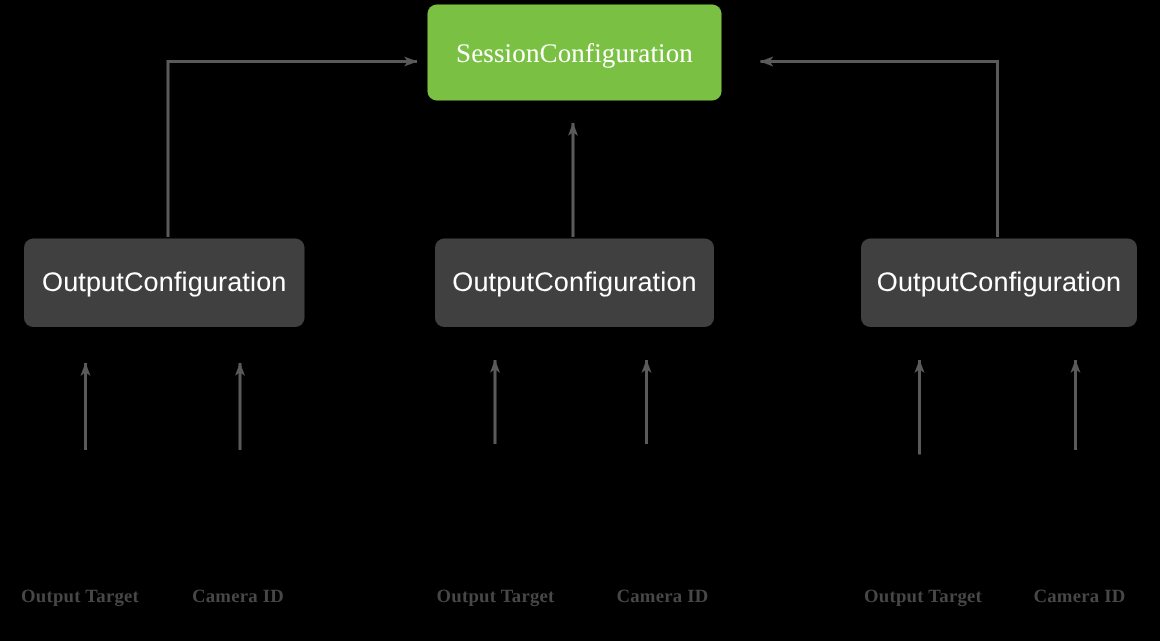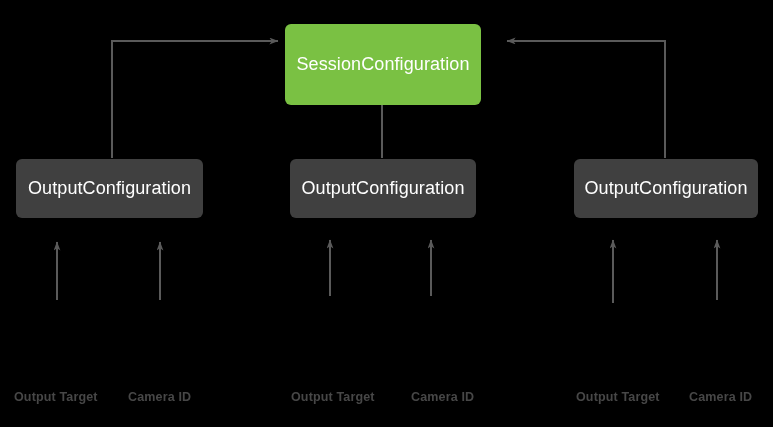--- a/index.html
+++ b/index.html
@@ -50,20 +50,21 @@
     background: #404040;
   }
   .leaf-label {
     position: absolute;
     color: #474747;
     font-size: 12.5px;
     font-weight: 700;
     letter-spacing: 0.15px;
     white-space: nowrap;
     line-height: 1;
+    font-family: Liberation Serif, serif;
   }
 </style>
 </head>
 <body>
 
 <div id="diagram-canvas">
 
   <svg class="connectors" viewBox="0 0 773 427" width="773" height="427" xmlns="http://www.w3.org/2000/svg">
     <defs>
       <marker id="arrowhead" markerWidth="10" markerHeight="10" refX="8.6" refY="3.4" orient="auto" markerUnits="userSpaceOnUse">
@@ -80,21 +81,21 @@
     <path d="M57,300 L57,242" fill="none" stroke="#5a5a5a" stroke-width="2" marker-end="url(#arrowhead)"></path>
     <path d="M160,300 L160,242" fill="none" stroke="#5a5a5a" stroke-width="2" marker-end="url(#arrowhead)"></path>
 
     <path d="M330,296 L330,240" fill="none" stroke="#5a5a5a" stroke-width="2" marker-end="url(#arrowhead)"></path>
     <path d="M431,296 L431,240" fill="none" stroke="#5a5a5a" stroke-width="2" marker-end="url(#arrowhead)"></path>
 
     <path d="M613,303 L613,240" fill="none" stroke="#5a5a5a" stroke-width="2" marker-end="url(#arrowhead)"></path>
     <path d="M717,300 L717,240" fill="none" stroke="#5a5a5a" stroke-width="2" marker-end="url(#arrowhead)"></path>
   </svg>
 
-  <div class="node node-session" style="left:285px; top:24px; width:196px; height:81px;">SessionConfiguration</div>
+  <div class="node node-session" style="left:285px; top:3px; width:196px; height:64px;font-family:Liberation Serif, serif;">SessionConfiguration</div>
 
   <div class="node node-output" style="left:16px; top:159px; width:187px; height:59px;">OutputConfiguration</div>
 
   <div class="node node-output" style="left:290px; top:159px; width:186px; height:59px;">OutputConfiguration</div>
 
   <div class="node node-output" style="left:574px; top:159px; width:184px; height:59px;">OutputConfiguration</div>
 
   <div class="leaf-label" style="left:14px; top:391px;">Output Target</div>
   <div class="leaf-label" style="left:128px; top:391px;">Camera ID</div>
 

